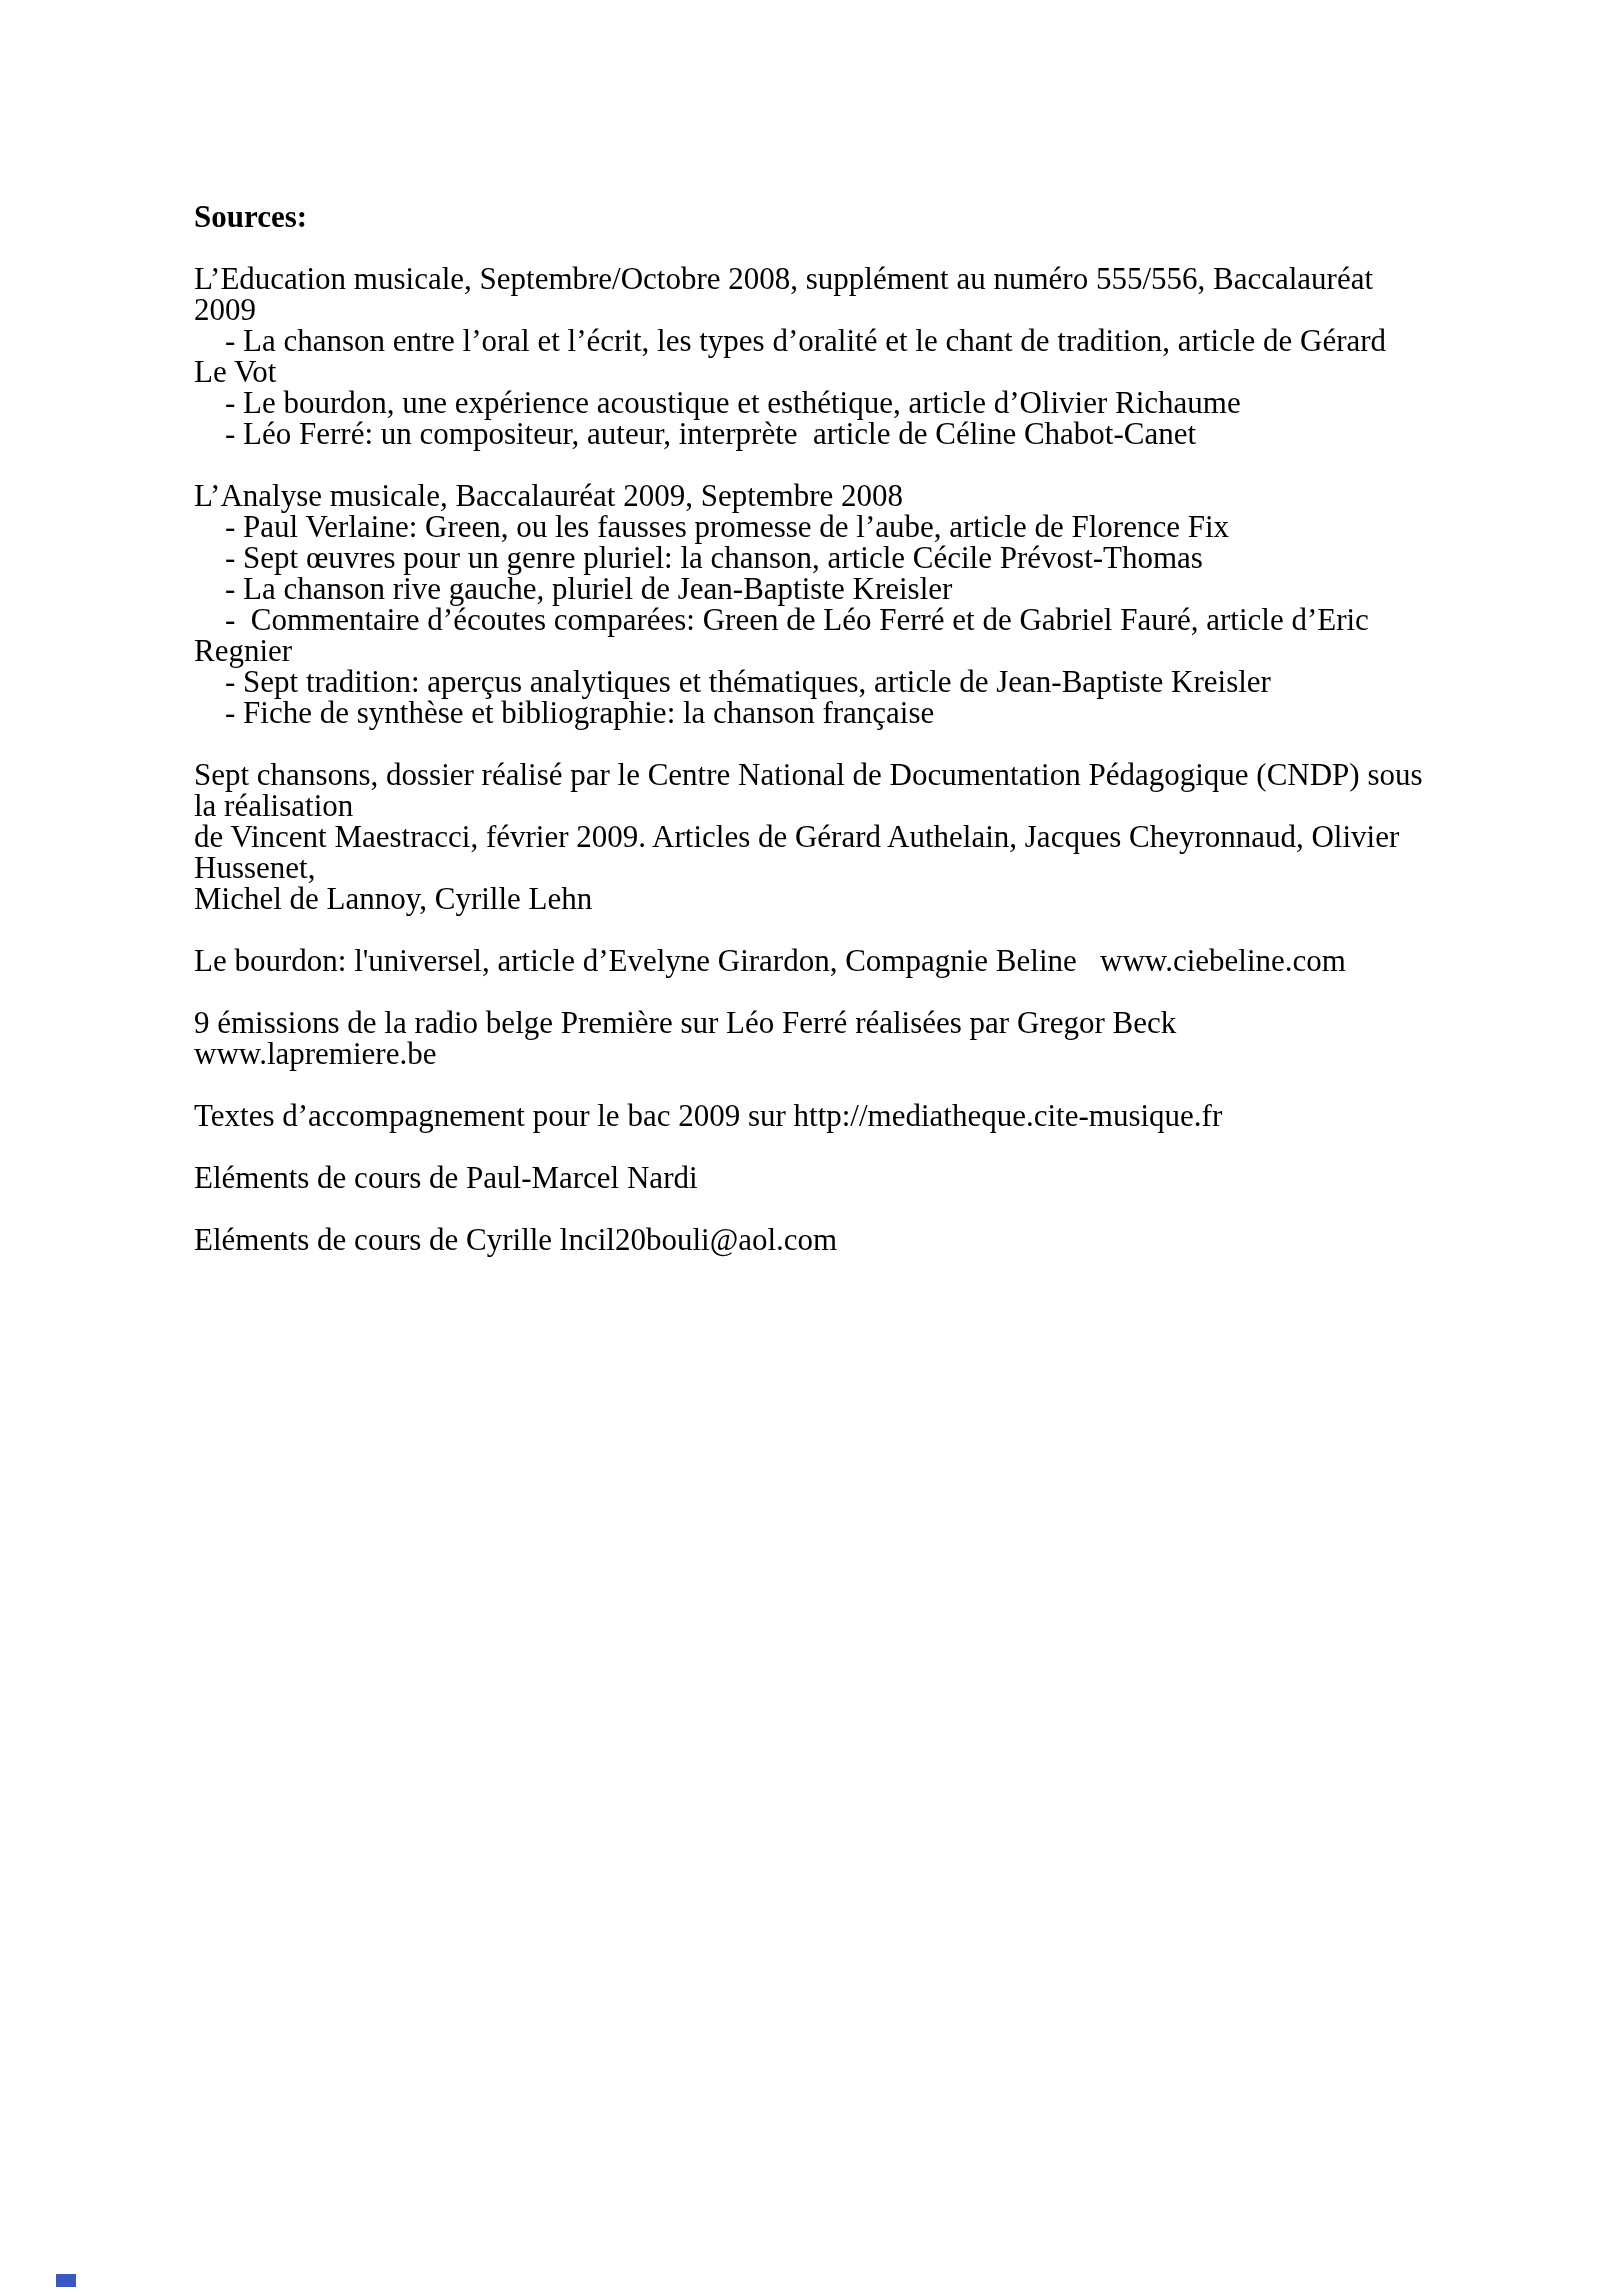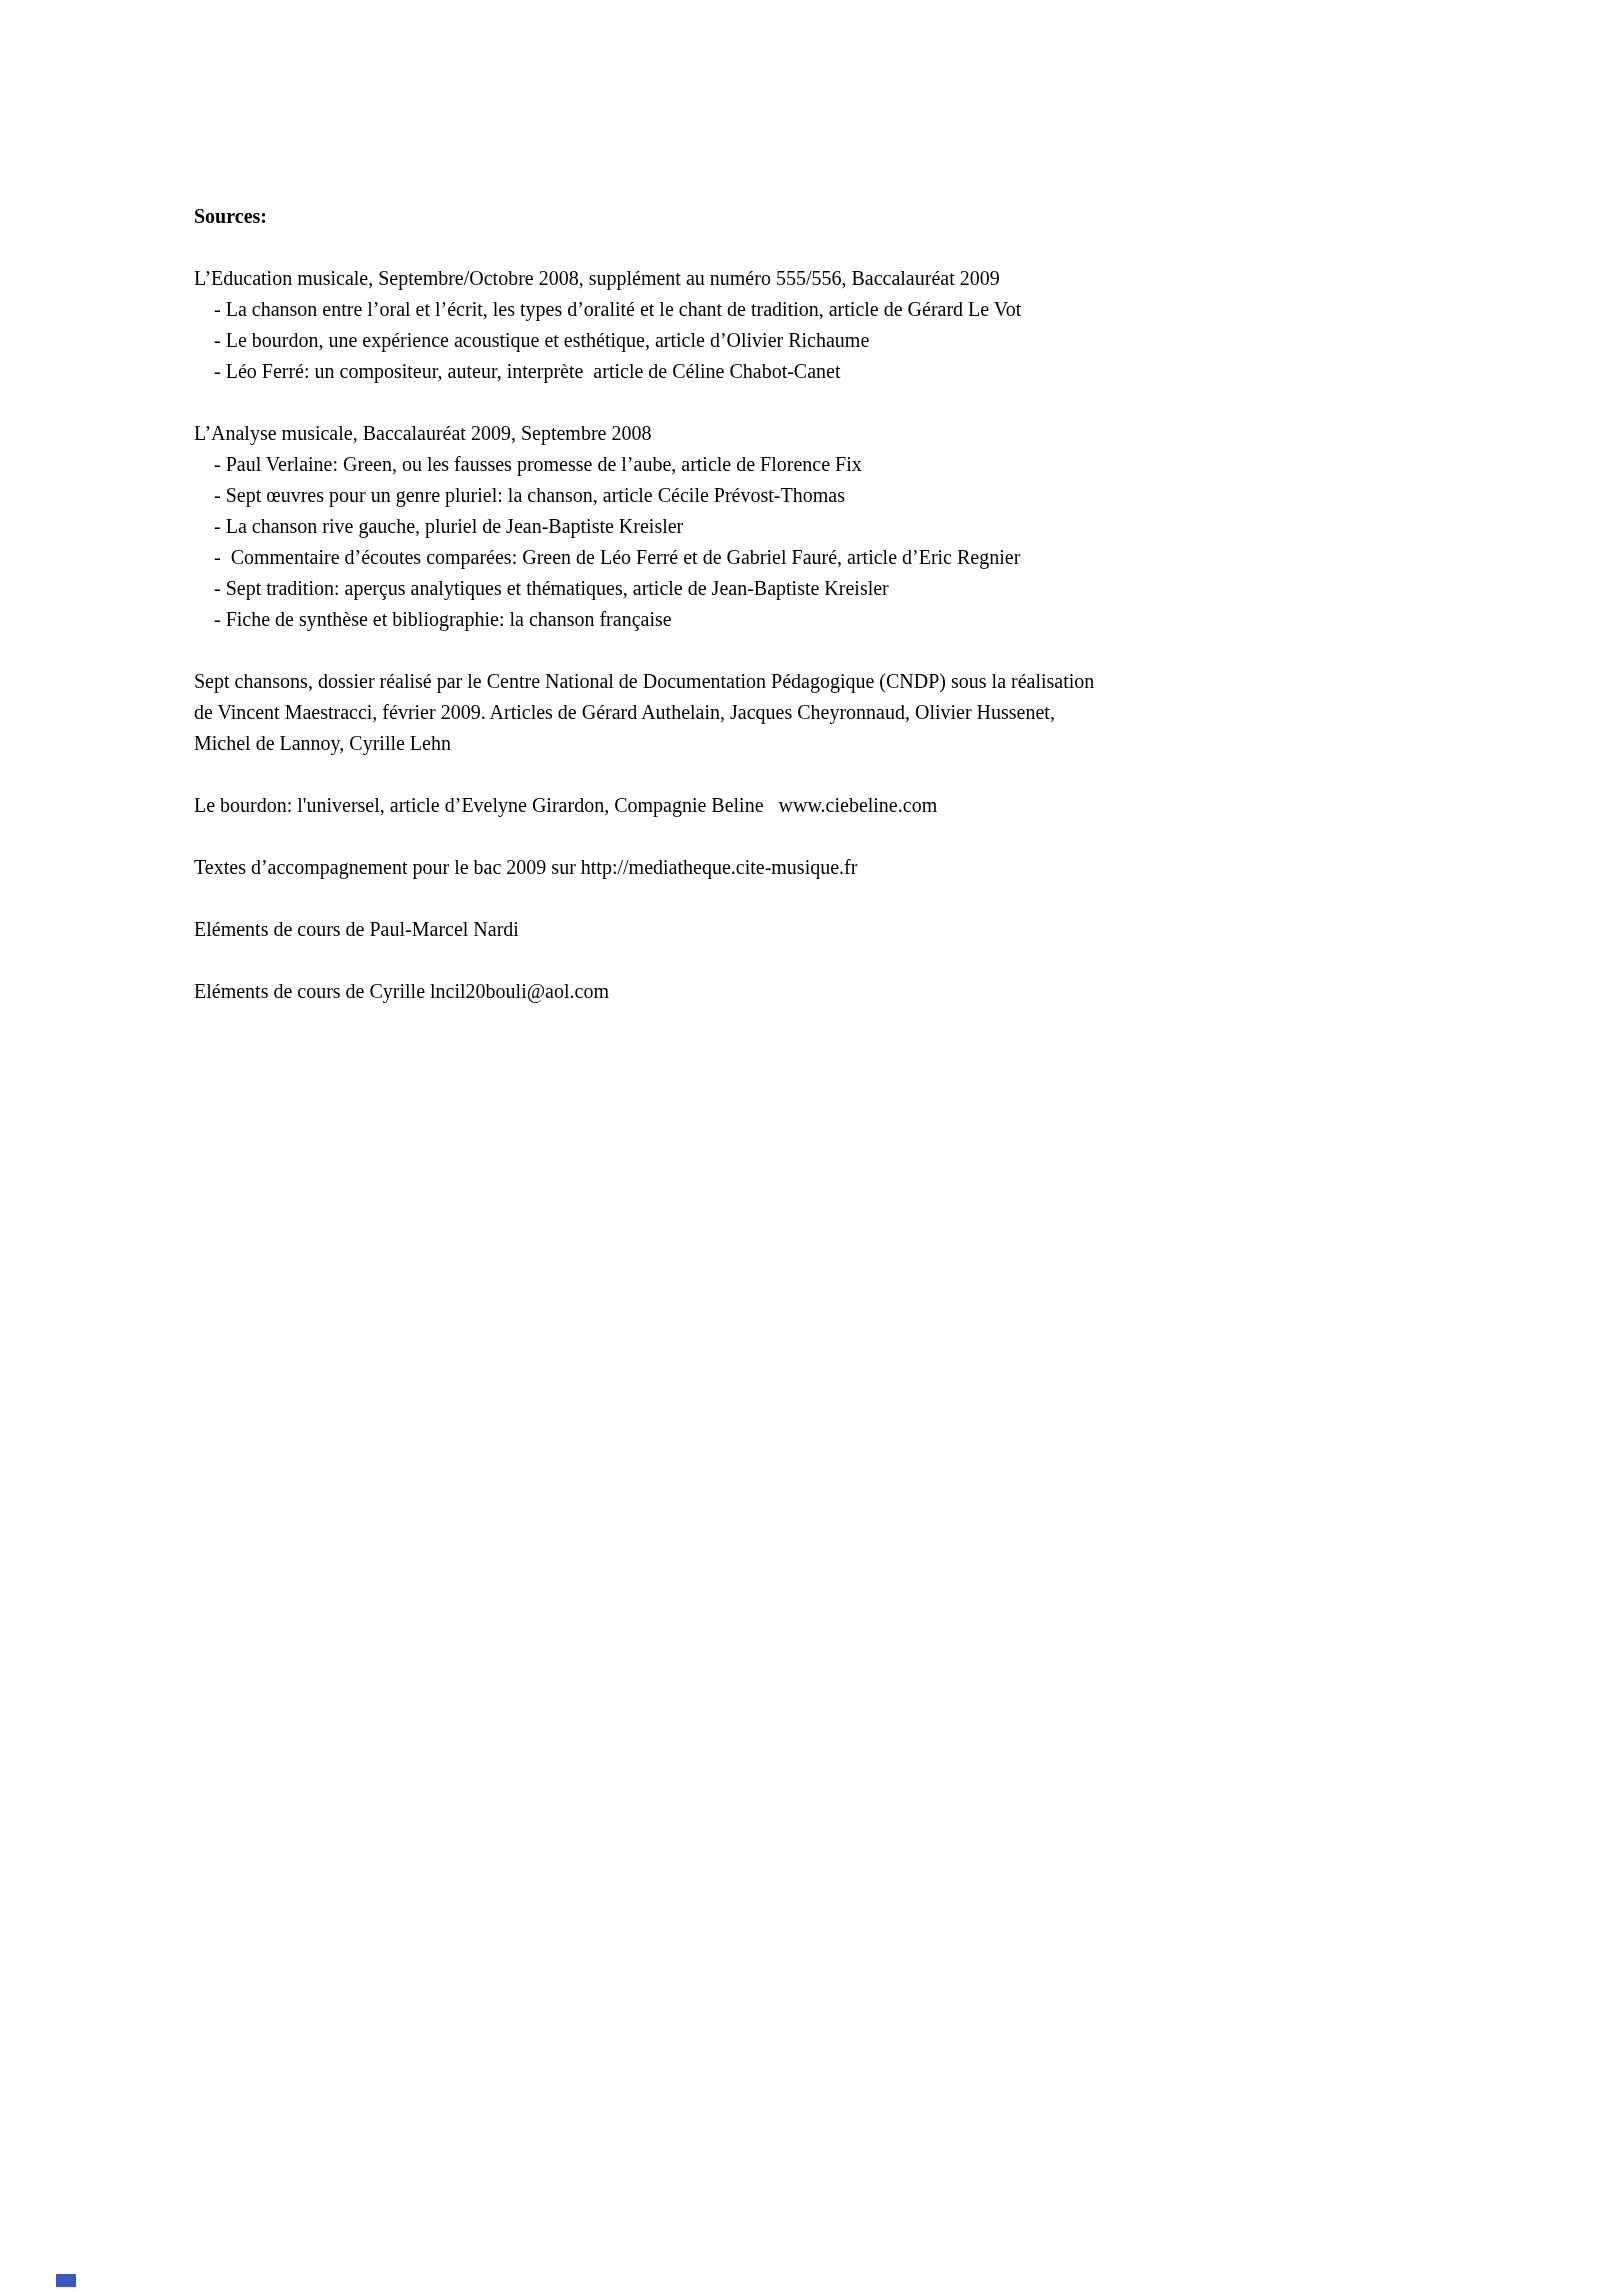--- a/index.html
+++ b/index.html
@@ -7,21 +7,21 @@
     padding: 0;
     background: #ffffff;
   }
   .page {
     position: relative;
     width: 1621px;
     height: 2290px;
     background: #ffffff;
     overflow: hidden;
     font-family: "Liberation Serif", "DejaVu Serif", serif;
-    font-size: 20px;
+    font-size: 31px;
     line-height: 31px;
     color: #000000;
   }
   .content {
     position: absolute;
     left: 194px;
     top: 201px;
     right: 196px;
   }
   .doc-heading {
@@ -73,20 +73,23 @@
     <div class="doc-block">
       <div class="doc-line">Sept chansons, dossier réalisé par le Centre National de Documentation Pédagogique (CNDP) sous la réalisation</div>
       <div class="doc-line">de Vincent Maestracci, février 2009. Articles de Gérard Authelain, Jacques Cheyronnaud, Olivier Hussenet,</div>
       <div class="doc-line">Michel de Lannoy, Cyrille Lehn</div>
     </div>
 
     <div class="doc-block">
       <div class="doc-line">Le bourdon: l'universel, article d’Evelyne Girardon, Compagnie Beline   www.ciebeline.com</div>
     </div>
 
+    <div class="doc-block">
+      <div class="doc-line">9 émissions de la radio belge Première sur Léo Ferré réalisées par Gregor Beck   www.lapremiere.be</div>
+    </div>
 
     <div class="doc-block">
       <div class="doc-line">Textes d’accompagnement pour le bac 2009 sur http://mediatheque.cite-musique.fr</div>
     </div>
 
     <div class="doc-block">
       <div class="doc-line">Eléments de cours de Paul-Marcel Nardi</div>
     </div>
 
     <div class="doc-block">

